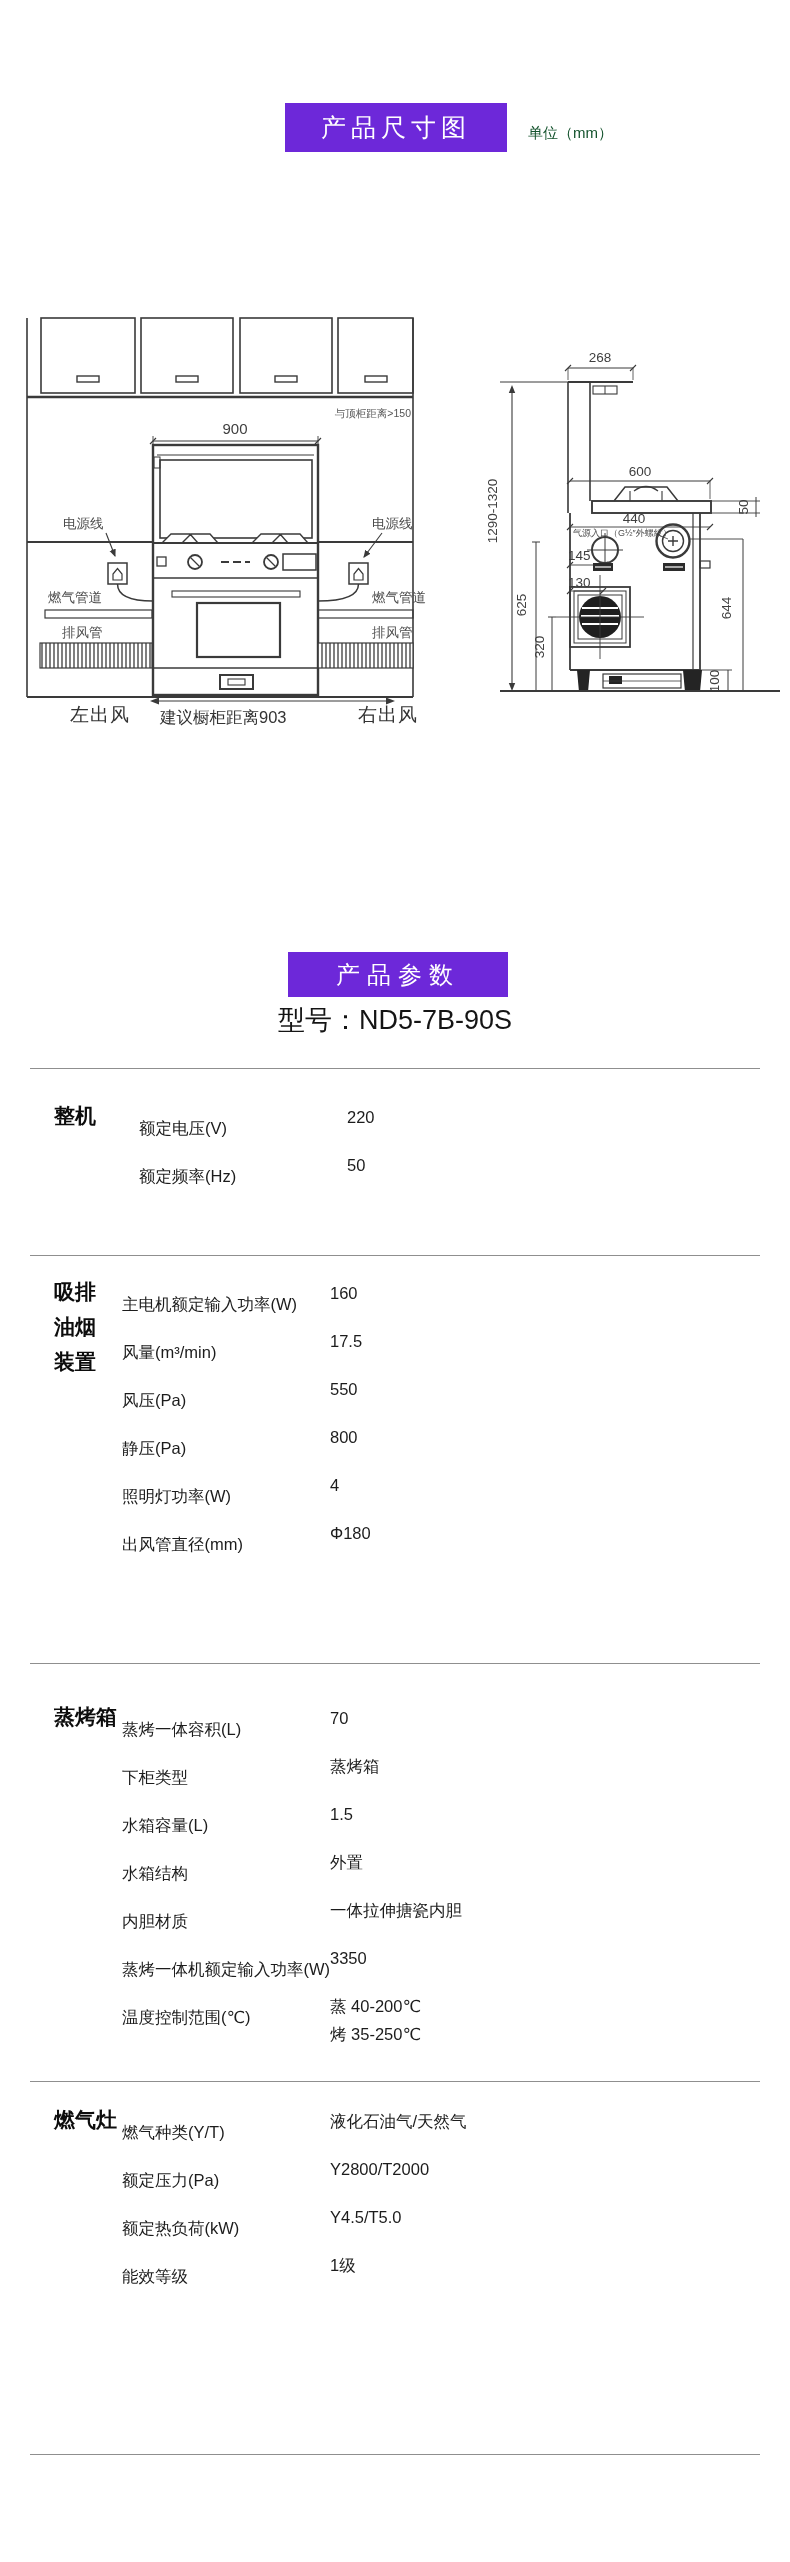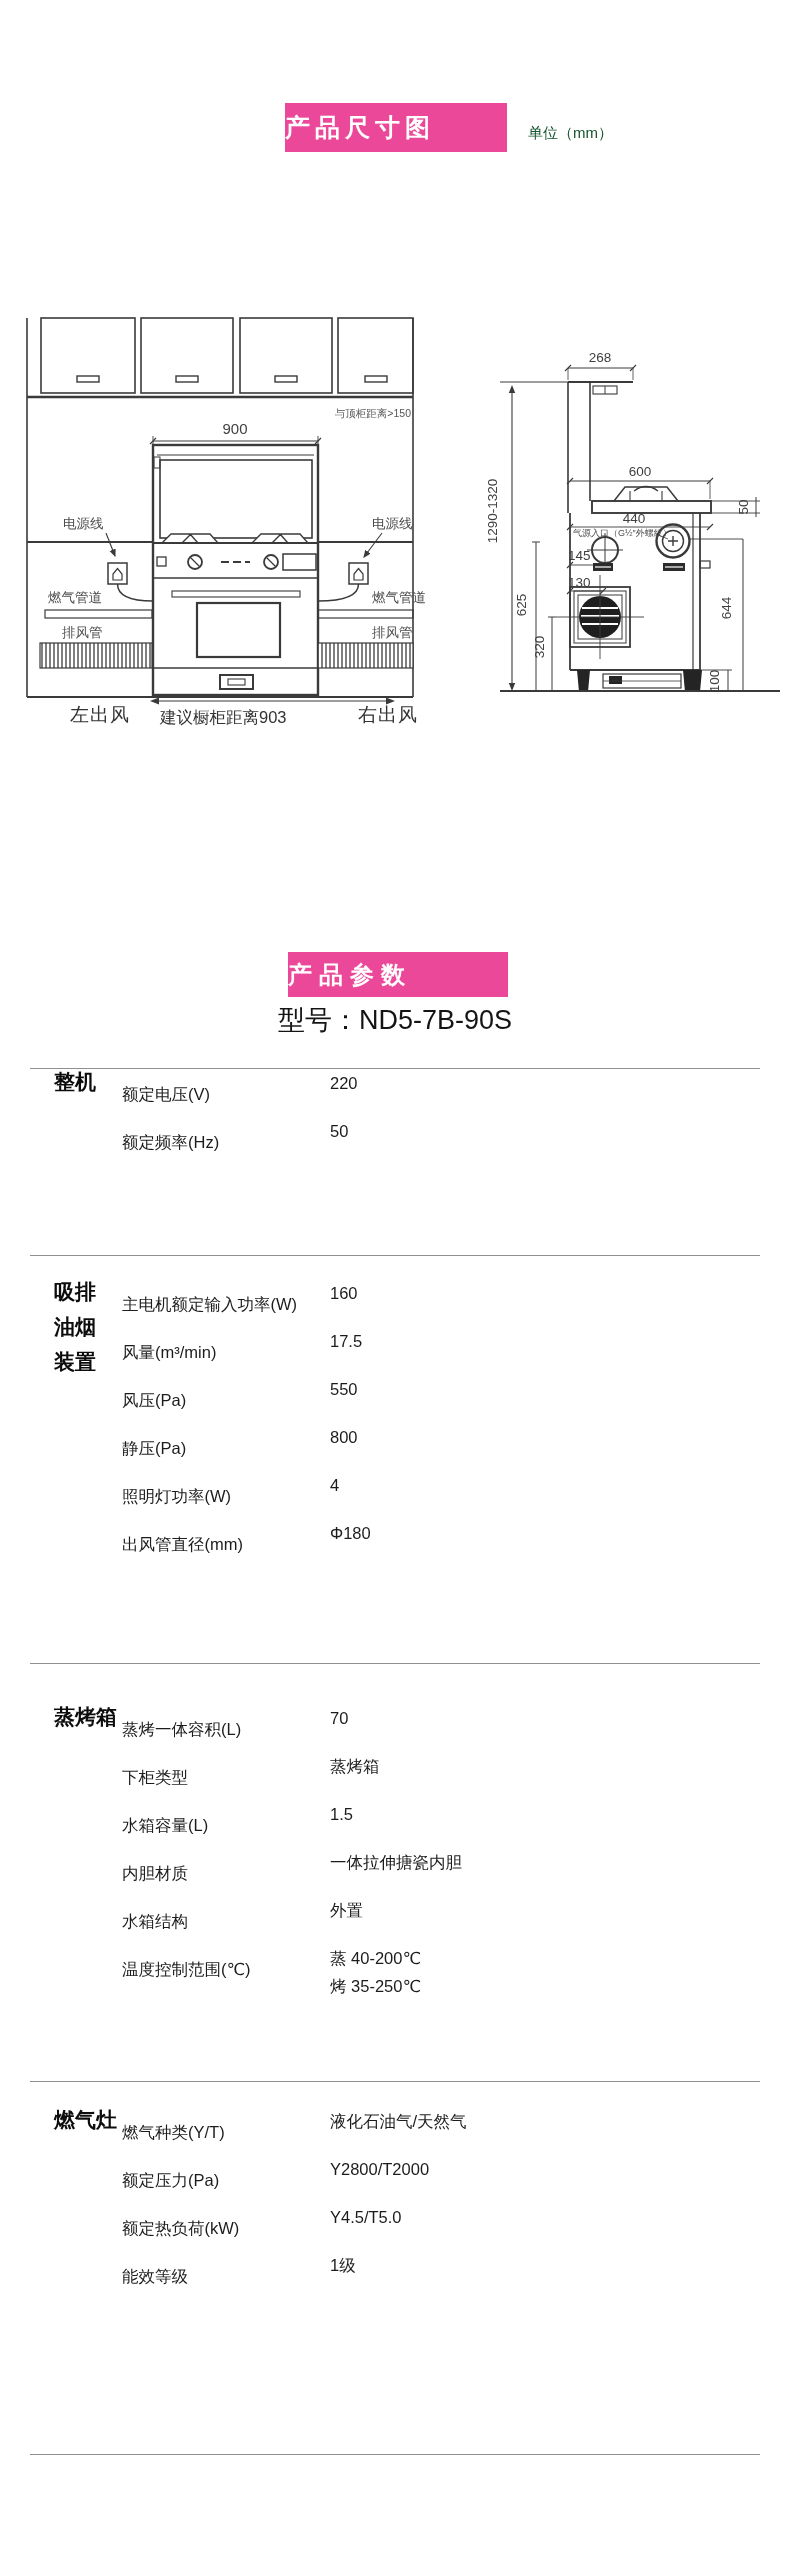--- a/index.html
+++ b/index.html
@@ -1,27 +1,27 @@
 <!DOCTYPE html>
 <html><head>
 <meta charset="utf-8">
 <style>
   html,body{margin:0;padding:0;}
   body{width:790px;height:2562px;position:relative;background:#ffffff;
        font-family:"Liberation Sans","DejaVu Sans",sans-serif;color:#1c1c1c;}
-  .black-title{position:absolute;background:#ec4899;color:#ffffff;font-weight:bold;}
+  .black-title{position:absolute;background:#6d28d9;color:#ffffff;text-align:center;}
   .dim-title{left:285px;top:103px;width:222px;height:49px;line-height:49px;font-size:25px;letter-spacing:5px;}
   .unit{position:absolute;left:528px;top:124px;font-size:15px;color:#14532d;}
   .front-view{position:absolute;left:24px;top:310px;}
   .side-view{position:absolute;left:478px;top:345px;}
   .params-title{left:288px;top:952px;width:220px;height:45px;line-height:45px;font-size:24px;letter-spacing:7px;}
   .model-line{position:absolute;left:0;top:1002px;width:790px;text-align:center;font-size:27px;color:#141414;}
   .spec{position:absolute;left:30px;top:1068px;width:730px;}
   .group{display:flex;border-top:1px solid #8f8f8f;box-sizing:border-box;}
-  .g1{min-height:187px;}
+  .g1{min-height:187px;padding-top:34px;gap:17px;}
   .g2{min-height:408px;padding-top:23px;}
   .g3{min-height:418px;padding-top:40px;}
   .g4{min-height:374px;padding-top:25px;border-bottom:1px solid #8f8f8f;}
   .gcat{width:92px;box-sizing:border-box;padding-left:24px;font-size:21px;font-weight:bold;color:#0c0c0c;
         white-space:pre-line;line-height:35px;margin-top:-5px;}
   .grows{flex:1;}
   .row{position:relative;height:48px;}
   .row.tall{height:80px;}
   .rlabel{position:absolute;left:0;top:12px;font-size:16.5px;color:#1c1c1c;white-space:nowrap;line-height:26px;}
   .rvalue{position:absolute;left:208px;top:0;font-size:16.5px;color:#1c1c1c;white-space:pre-line;line-height:28px;}
@@ -324,26 +324,30 @@
       </div>
       <div class="row">
         <span class="rlabel">下柜类型</span>
         <span class="rvalue">蒸烤箱</span>
       </div>
       <div class="row">
         <span class="rlabel">水箱容量(L)</span>
         <span class="rvalue">1.5</span>
       </div>
       <div class="row">
+        <span class="rlabel">水箱结构</span>
+        <span class="rvalue">外置</span>
+      </div>
+      <div class="row">
         <span class="rlabel">内胆材质</span>
         <span class="rvalue">一体拉伸搪瓷内胆</span>
       </div>
       <div class="row">
-        <span class="rlabel">水箱结构</span>
-        <span class="rvalue">外置</span>
+        <span class="rlabel">蒸烤一体机额定输入功率(W)</span>
+        <span class="rvalue">3350</span>
       </div>
       <div class="row tall">
         <span class="rlabel">温度控制范围(℃)</span>
         <span class="rvalue">蒸 40-200℃
 烤 35-250℃</span>
       </div>
     </div>
   </div>
 
   <div class="group g4">

